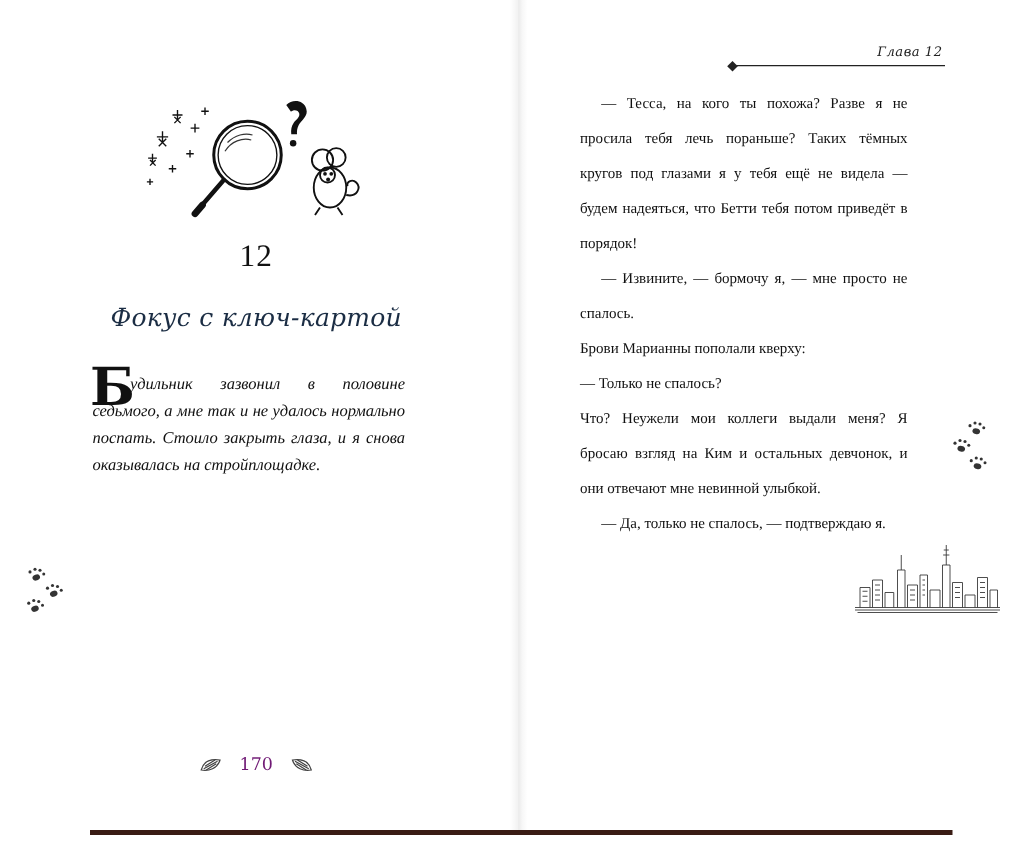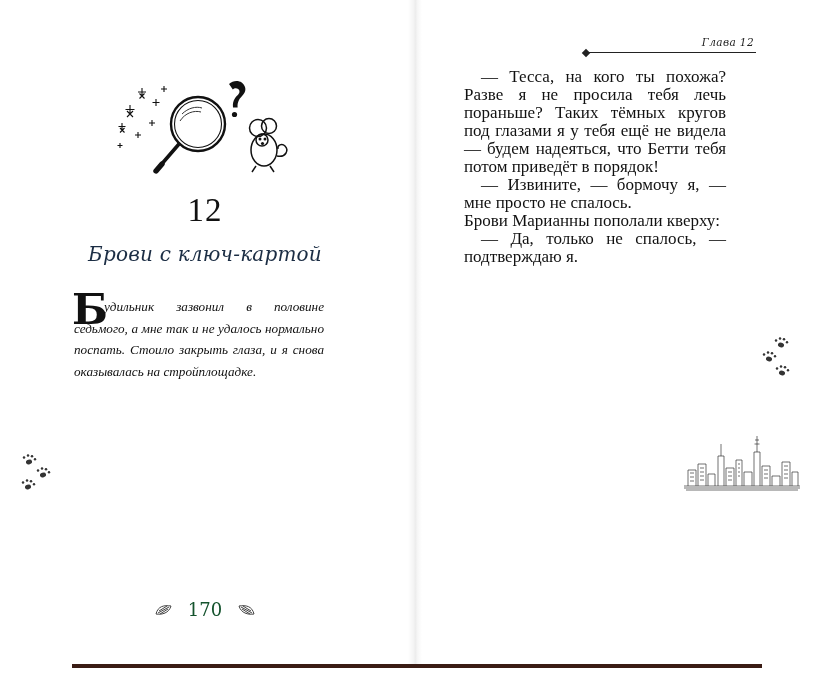--- a/index.html
+++ b/index.html
@@ -69,21 +69,21 @@
     top: 78px;
     width: 190px;
     height: 110px;
   }
 
   .chapter-number {
     position: absolute;
     left: 0; right: 0;
     top: 192px;
     text-align: center;
-    font-size: 33px;
+    font-size: 25px;
     font-family: "Liberation Serif", serif;
     letter-spacing: 1px;
     color: #111;
   }
 
   .chapter-title {
     position: absolute;
     left: 0; right: 0;
     top: 242px;
     text-align: center;
@@ -103,22 +103,22 @@
     line-height: 21.5px;
     text-align: justify;
     text-justify: inter-word;
     hyphens: manual;
   }
   .text-col-right {
     position: absolute;
     left: 60px;
     top: 68px;
     width: 262px;
-    font-size: 17px;
-    line-height: 18px;
+    font-size: 12px;
+    line-height: 28px;
     text-align: justify;
     text-justify: inter-word;
     hyphens: manual;
   }
   .text-col-left p,
   .text-col-right p {
     margin: 0;
     text-indent: 17px;
   }
   .text-col-left p.noindent,
@@ -176,23 +176,23 @@
     background: #222;
     transform: rotate(45deg);
   }
 
   
   .folio {
     position: absolute;
     bottom: 56px;
     width: 100%;
     text-align: center;
-    font-size: 18px;
+    font-size: 14px;
     font-family: "DejaVu Serif", serif;
-    color: #14532d;
+    color: #701a75;
   }
   .folio .num {
     display: inline-block;
     padding: 0 9px;
     vertical-align: middle;
   }
   .folio .orn {
     display: inline-block;
     vertical-align: middle;
     opacity: 0.85;
@@ -278,21 +278,21 @@
         </g>
         <g fill="#111">
           <circle cx="148" cy="61" r="1.5"></circle>
           <circle cx="153" cy="61" r="1.5"></circle>
           <circle cx="150.5" cy="65.5" r="1.6"></circle>
         </g>
       </svg>
     </div>
 
     <div class="chapter-number">12</div>
-    <div class="chapter-title">Брови с ключ-картой</div>
+    <div class="chapter-title">Фокус с ключ-картой</div>
 
     <div class="text-col-left">
       <div class="dropcap-wrap">
         <span class="dropcap">Б</span>
         <p class="first-par">удильник зазвонил в половине седьмого, а мне так и не удалось нормально поспать. Стоило закрыть глаза, и я снова оказывалась на стройплощадке.</p>
       </div>
     </div>
 
     <div class="paws-left">
       <svg viewBox="0 0 34 44" width="34" height="44">
@@ -339,20 +339,22 @@
 
   <div class="page-right">
 
     <div class="running-head">Глава 12</div>
     <div class="running-rule"></div>
 
     <div class="text-col-right">
       <p>— Тесса, на кого ты похожа? Разве я не просила тебя лечь пораньше? Таких тёмных кругов под глазами я у тебя ещё не видела — будем надеяться, что Бетти тебя потом приведёт в порядок!</p>
       <p>— Извините, — бормочу я, — мне просто не спалось.</p>
       <p class="noindent">Брови Марианны пополали кверху:</p>
+      <p class="noindent">— Только не спалось?</p>
+      <p class="noindent">Что? Неужели мои коллеги выдали меня? Я бросаю взгляд на Ким и остальных девчонок, и они отвечают мне невинной улыбкой.</p>
       <p>— Да, только не спалось, — подтверждаю я.</p>
     </div>
 
     <div class="paws-right">
       <svg viewBox="0 0 34 46" width="34" height="46">
         <g fill="#111">
           <ellipse cx="22" cy="10" rx="3.1" ry="2.3" transform="rotate(15 22 10)"></ellipse>
           <circle cx="17" cy="5.5" r="1.25"></circle>
             <circle cx="21" cy="3.4" r="1.25"></circle>
           <circle cx="25" cy="4.2" r="1.25"></circle>

